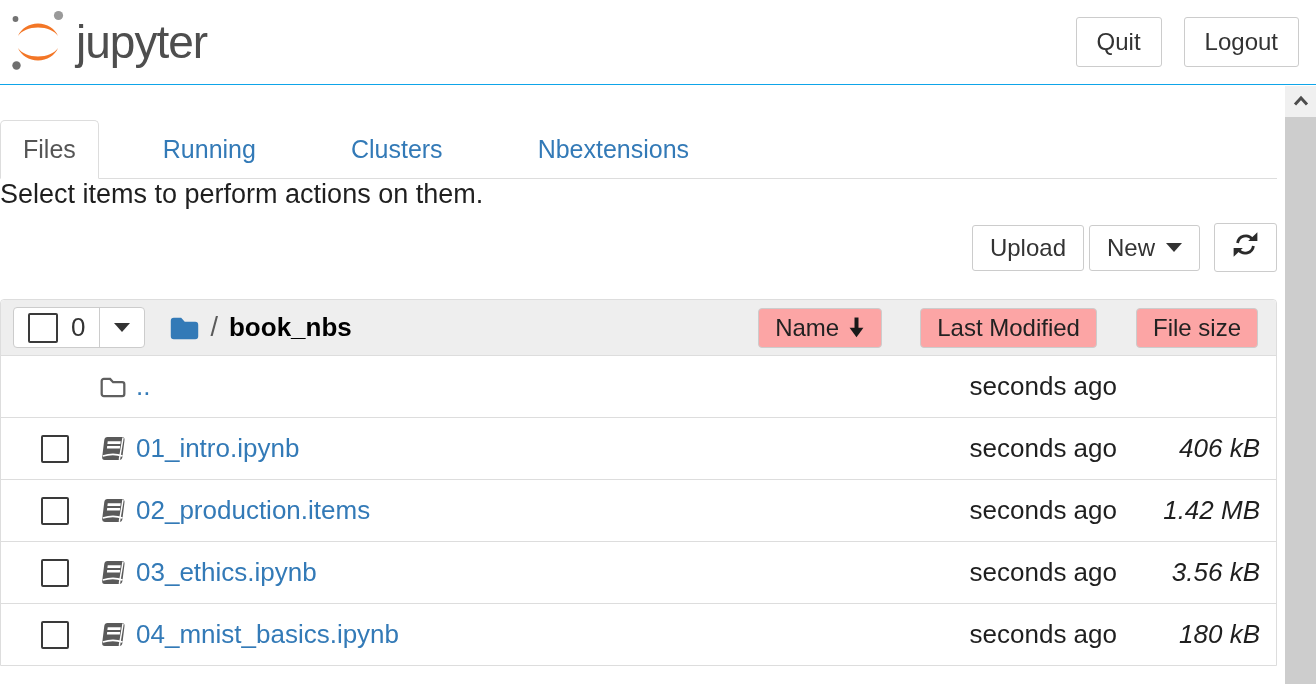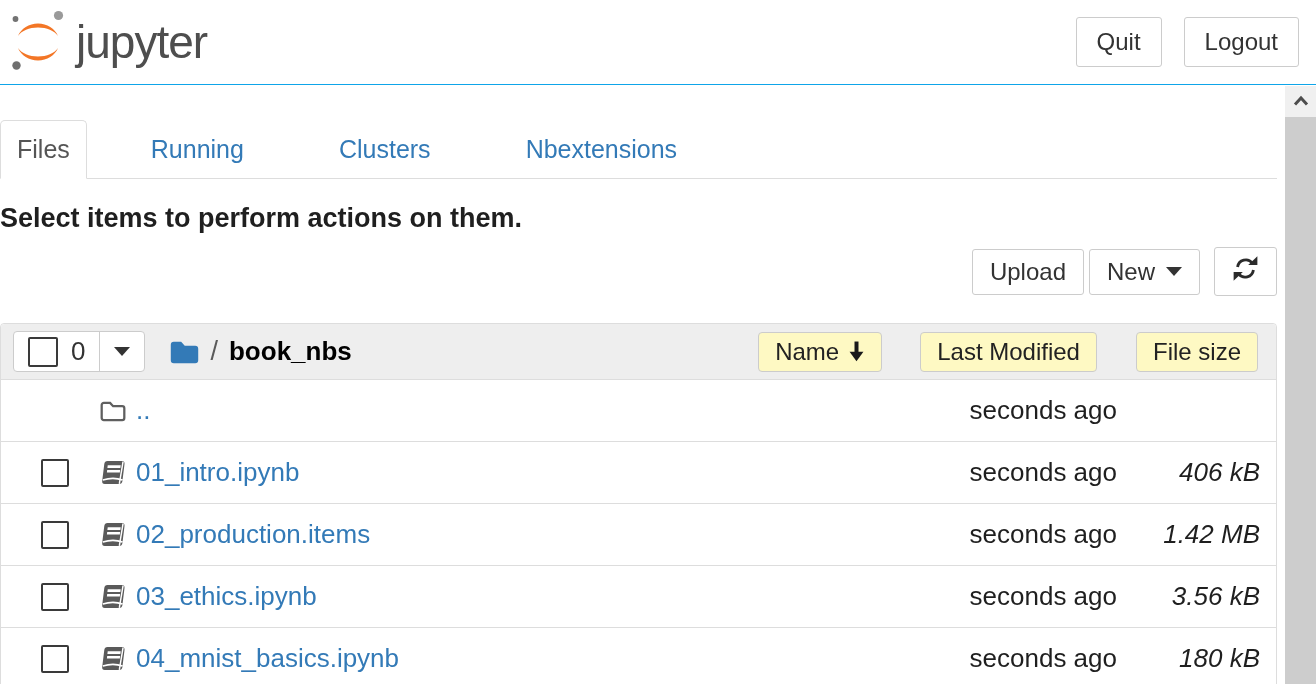--- a/index.html
+++ b/index.html
@@ -24,24 +24,24 @@
   .sb-thumb { position:absolute; top:31px; bottom:0; left:0; right:0; background:#cdcdcd; }
 
   
   .content { position:absolute; left:0; top:86px; width:1277px; }
 
   .tabs { margin-top:34px; border-bottom:1px solid #ddd; }
   .tabs ul { list-style:none; display:flex; align-items:flex-end; }
   .tab { font-size:25px; color:#337ab7; padding:14px 30px; cursor:pointer;
     margin-bottom:-1px; border:1px solid transparent; white-space:nowrap; }
   .tab.active { color:#555; background:#fff; border:1px solid #ddd;
-    border-bottom-color:#fff; border-radius:5px 5px 0 0; padding:14px 16px; cursor:default; }
+    border-bottom-color:#fff; border-radius:5px 5px 0 0; padding:14px 22px; cursor:default; }
   .tab + .tab { margin-left:33px; }
 
-  .instructions { margin-top:24px; font-size:27px; color:#1f1f1f;font-weight:bold; }
+  .instructions { font-size:27px; color:#1f1f1f; }
 
   .action-row { margin-top:13px; display:flex; justify-content:flex-end;
     align-items:center;padding-left:22px; }
   .action-row .btn { font-size:24px; padding:8px 17px; }
   .btn-new { margin-left:5px; gap:11px; }
   .btn-refresh { margin-left:14px; padding:8px 10px; }
   .caret { width:0; height:0; border-left:8px solid transparent;
     border-right:8px solid transparent; border-top:9px solid #333; }
 
   
@@ -51,21 +51,21 @@
   .btn-group { background:#fff; border:1px solid #ccc; border-radius:4px;
     display:flex; align-items:stretch; height:41px; }
   .seg { display:flex; align-items:center; padding:0 14px; cursor:pointer; }
   .seg + .seg { border-left:1px solid #ccc; }
   .sel-count { font-size:26px; color:#333; margin-left:13px; }
   .cb { width:28px; height:28px; border:2px solid #3a3a3a; border-radius:2px; background:#fff; }
   .breadcrumb { display:flex; align-items:center; margin-left:24px; }
   .crumb-sep { font-size:27px; color:#5a5a5a; margin:0 11px 0 10px; }
   .crumb-current { font-size:26px; font-weight:bold; color:#000000; text-decoration:none; }
   .header-spacer { flex:1; }
-  .sort-btn { background:#fef9c3; border:1px solid #ccc; border-radius:4px;
+  .sort-btn { background:#fca5a5; border:1px solid #ccc; border-radius:4px;
     font-size:24px; color:#222; height:40px; padding:0 16px; cursor:pointer;
     display:inline-flex; align-items:center; gap:9px; white-space:nowrap; }
   .sort-btn + .sort-btn { margin-left:38px; }
   .sort-btn:last-child { margin-left:39px; }
 
   .row { height:62px; display:flex; align-items:center; border-top:1px solid #ddd;
     padding:0 16px 0 40px; background:#fff; }
   .row-cb-cell { width:28px; margin-right:30px; flex:none; }
   .row-icon-cell { width:28px; margin-right:9px; flex:none; display:flex; align-items:center; }
   .row-name { font-size:26px; color:#337ab7; text-decoration:none; cursor:pointer; }

